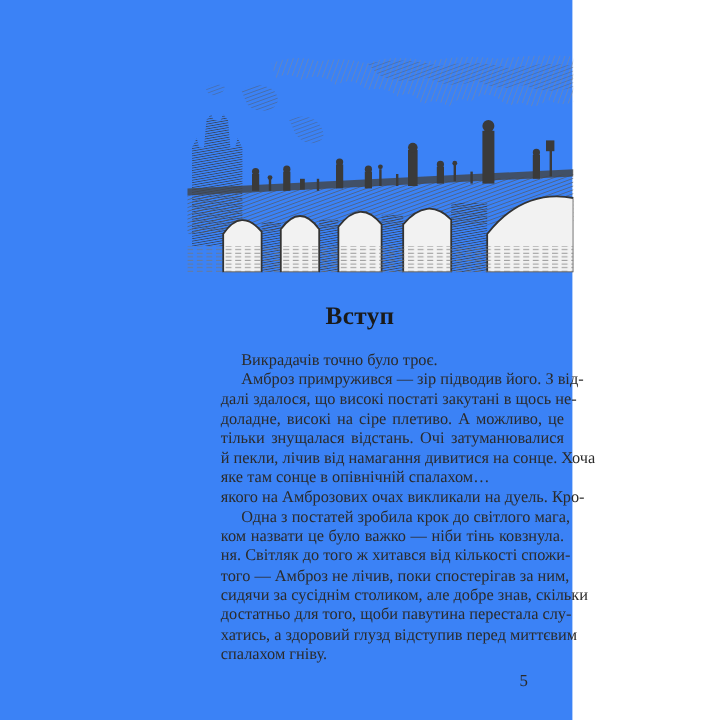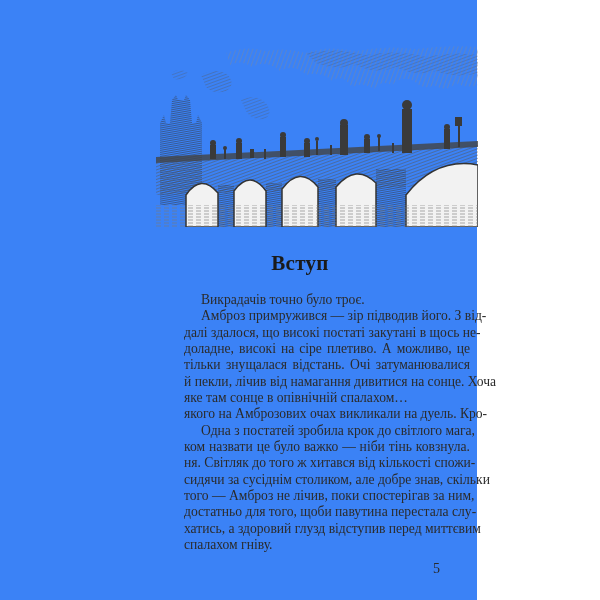--- a/index.html
+++ b/index.html
@@ -164,21 +164,21 @@
     <span class="line">далі здалося, що високі постаті закутані в щось не-</span>
     <span class="line">доладне, високі на сіре плетиво. А можливо, це</span>
     <span class="line">тільки знущалася відстань. Очі затуманювалися</span>
     <span class="line">й пекли, лічив від намагання дивитися на сонце. Хоча</span>
     <span class="line last">яке там сонце в опівнічній спалахом…</span>
 
     <span class="line">якого на Амброзових очах викликали на дуель. Кро-</span>
     <span class="line indent">Одна з постатей зробила крок до світлого мага,</span>
     <span class="line">ком назвати це було важко — ніби тінь ковзнула.</span>
     <span class="line">ня. Світляк до того ж хитався від кількості спожи-</span>
+    <span class="line">того — Амброз не лічив, поки спостерігав за ним,</span>
     <span class="line">сидячи за сусіднім столиком, але добре знав, скільки</span>
-    <span class="line">того — Амброз не лічив, поки спостерігав за ним,</span>
     <span class="line">достатньо для того, щоби павутина перестала слу-</span>
     <span class="line">хатись, а здоровий глузд відступив перед миттєвим</span>
     <span class="line last">спалахом гніву.</span>
   </div>
 
   <div class="page-number">5</div>
 </div>
 
 </body></html>

